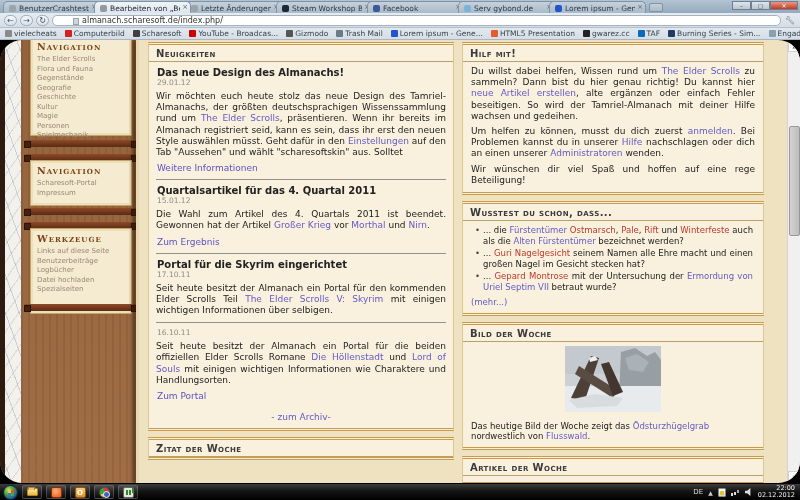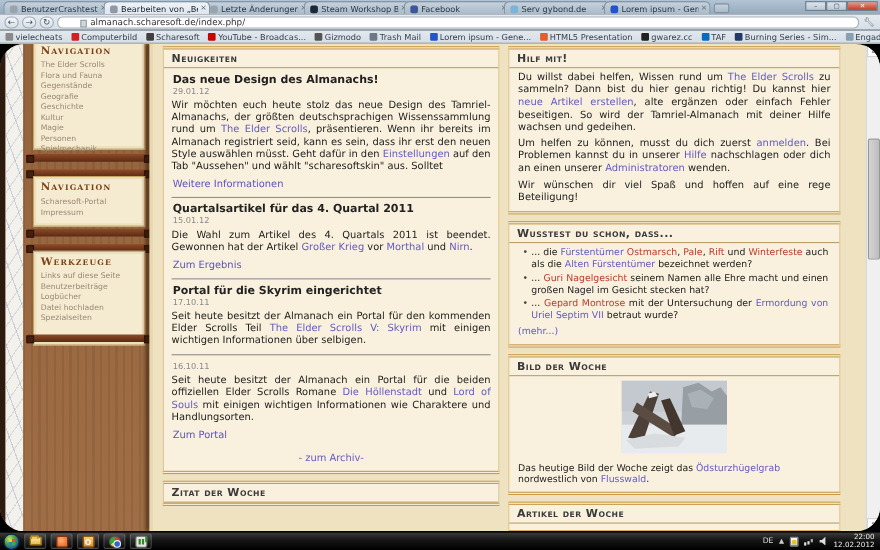--- a/index.html
+++ b/index.html
@@ -373,18 +373,18 @@
         <div class="chartico"></div>
       </div>
     <div class="tray">
       <span class="lang">DE</span>
       <span class="tray-arrow">▲</span>
       <span class="flagico"></span>
       <span class="netico"></span>
       <span class="volico"></span>
       <div class="clock">
         <div>22:00</div>
-        <div>12.02.2012</div>
+        <div>02.12.2012</div>
       </div>
     </div>
   </div>
 
 </div>
 
 </body></html>

